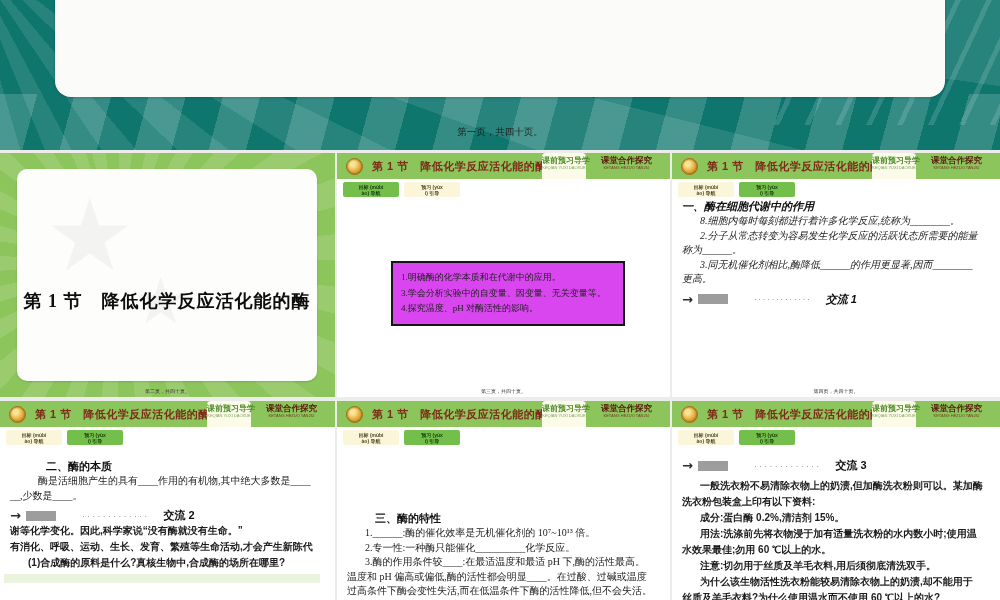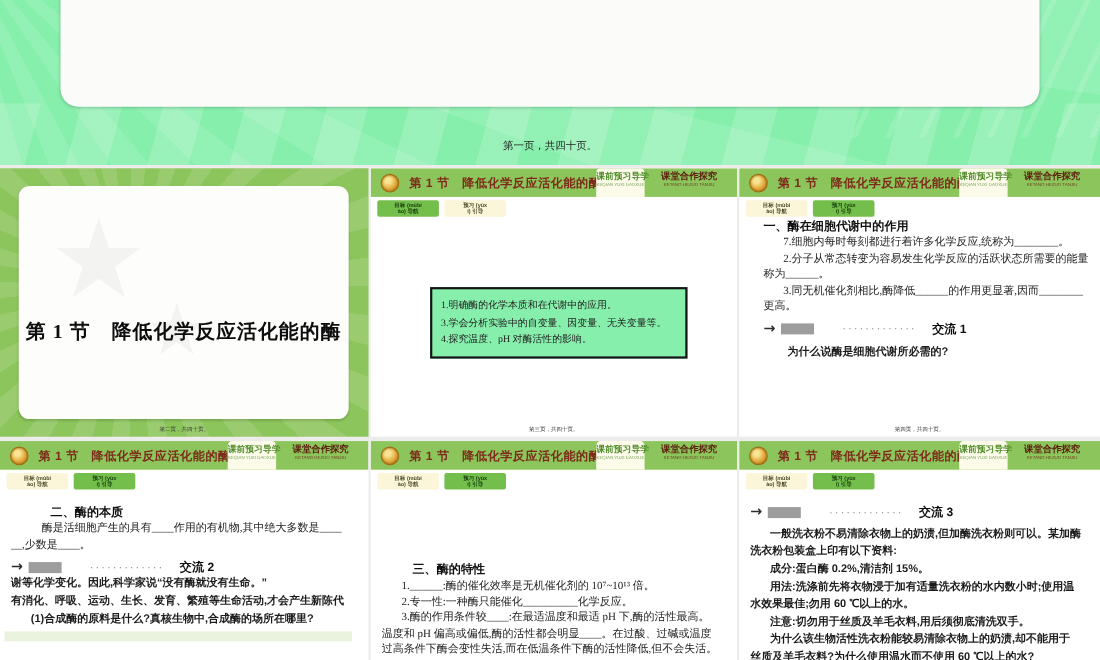--- a/index.html
+++ b/index.html
@@ -1,19 +1,19 @@
 <!DOCTYPE html>
 <html><head>
 <meta charset="utf-8">
 <style>
   html,body{margin:0;padding:0;background:#d8d8d4;font-family:"Liberation Sans",sans-serif;}
   #canvas{position:relative;width:1000px;height:600px;overflow:hidden;background:#ececea;}
 
   
-  #page1{position:absolute;left:0;top:0;width:1000px;height:150px;background:#86efac;overflow:hidden;}
+  #page1{position:absolute;left:0;top:0;width:1000px;height:150px;background:#0f766e;overflow:hidden;}
   #page1 .rays{position:absolute;inset:0;background:repeating-conic-gradient(from 20deg at -4% -40%, rgba(255,255,255,.10) 0deg 6deg, rgba(255,255,255,0) 6deg 12deg);}
   #page1 .fan{position:absolute;left:0;right:0;top:94px;height:56px;background:repeating-linear-gradient(105deg, rgba(255,255,255,.16) 0 36px, rgba(255,255,255,0) 36px 72px);}
   #page1 .streaks{position:absolute;right:0;top:0;width:230px;height:125px;background:repeating-linear-gradient(115deg, rgba(255,255,255,.25) 0 5px, rgba(255,255,255,0) 5px 28px);opacity:.55;}
   #page1 .bigcard{position:absolute;left:55px;top:-24px;width:890px;height:121px;background:#fbfbfa;border-radius:0 0 16px 16px;box-shadow:0 1px 3px rgba(0,0,0,.18);}
   .cap-lg{position:absolute;top:126px;left:0;width:100%;text-align:center;font-size:9.5px;color:#1e1e1e;}
 
   
   .cell{position:absolute;overflow:hidden;background:#ffffff;}
   #cell-p2{left:0;   top:153px;width:335px;height:244px;background:#8cc55b;}
   #cell-p3{left:337px;top:153px;width:333px;height:244px;}
@@ -51,32 +51,32 @@
   .pill-green{background:#74bf4b;color:#17400f;}
   .pill-cream{background:#fbf5d9;color:#4c4c26;}
 
   
   .body{position:relative;font-family:"Liberation Serif",serif;color:#222;}
   .h-sec{font-family:"Liberation Sans",sans-serif;font-weight:bold;color:#101010;font-size:11px;line-height:15px;}
   .ln{font-size:10px;line-height:14.5px;white-space:nowrap;}
   .ind{text-indent:18px;}
   .boldln{font-family:"Liberation Sans",sans-serif;font-weight:bold;color:#1c1c1c;font-size:10px;line-height:16px;white-space:nowrap;}
 
-  .goalbox{margin:64px 0 0 54px;width:214px;border:2px solid #151515;padding:7px 8px;background:#86efac;}
+  .goalbox{margin:64px 0 0 54px;width:214px;border:2px solid #151515;padding:7px 8px;background:#d946ef;}
   .goalbox .ln{font-size:9px;line-height:15.5px;}
 
   .exch{display:flex;align-items:center;margin-top:5px;}
   .arrow{font-size:13px;font-weight:bold;color:#2c2c2c;font-family:"DejaVu Sans",sans-serif;line-height:13px;}
   .redact{width:30px;height:10px;background:#9d9d9d;margin-left:5px;}
   .dots{margin-left:26px;font-size:9px;letter-spacing:2.2px;color:#777;white-space:nowrap;}
   .exch-label{margin-left:14px;font-size:11px;font-weight:bold;font-family:"Liberation Sans",sans-serif;color:#0d0d0d;white-space:nowrap;}
 
   .band{height:9px;background:#eaf3dd;margin:3px 0 2px -6px;width:316px;}
 
-  .pad-b4{padding:2px 8px 0 22px;}
+  .pad-b4{padding:2px 8px 0 10px;font-style:italic;}
   .pad-b5{padding:14px 8px 0 10px;}
   .pad-b6{padding:66px 6px 0 10px;}
   .pad-b7{padding:8px 6px 0 10px;}
 </style>
 </head>
 <body>
 
 <div id="canvas">
 
   <div id="page1">
@@ -148,32 +148,31 @@
         <div>目标 (mùbi</div>
         <div>ào) 导航</div>
       </div>
       <div class="pill pill-green">
         <div>预习 (yùx</div>
         <div>í) 引导</div>
       </div>
     </div>
     <div class="body pad-b4">
       <div class="h-sec">一、酶在细胞代谢中的作用</div>
-      <div class="ln ind">7.细胞内每时每刻都进行着许多化学反应,统称为________。</div>
+      <div class="ln ind">8.细胞内每时每刻都进行着许多化学反应,统称为________。</div>
       <div class="ln ind">2.分子从常态转变为容易发生化学反应的活跃状态所需要的能量</div>
       <div class="ln">称为______。</div>
       <div class="ln ind">3.同无机催化剂相比,酶降低______的作用更显著,因而________</div>
       <div class="ln">更高。</div>
       <div class="exch">
         <span class="arrow">→</span>
         <span class="redact"></span>
         <span class="dots">·············</span>
         <span class="exch-label">交流 1</span>
       </div>
-      <div class="boldln" style="margin:6px 0 0 22px;">为什么说酶是细胞代谢所必需的?</div>
     </div>
     <div class="cap">第四页，共四十页。</div>
   </div>
 
   <div class="cell" id="cell-p5">
     <div class="s-head">
       <span class="logo"></span>
       <span class="s-title">第 1 节　降低化学反应活化能的酶</span>
       <div class="tab tab-cream">
         <div class="tab-l">课前预习导学</div>

